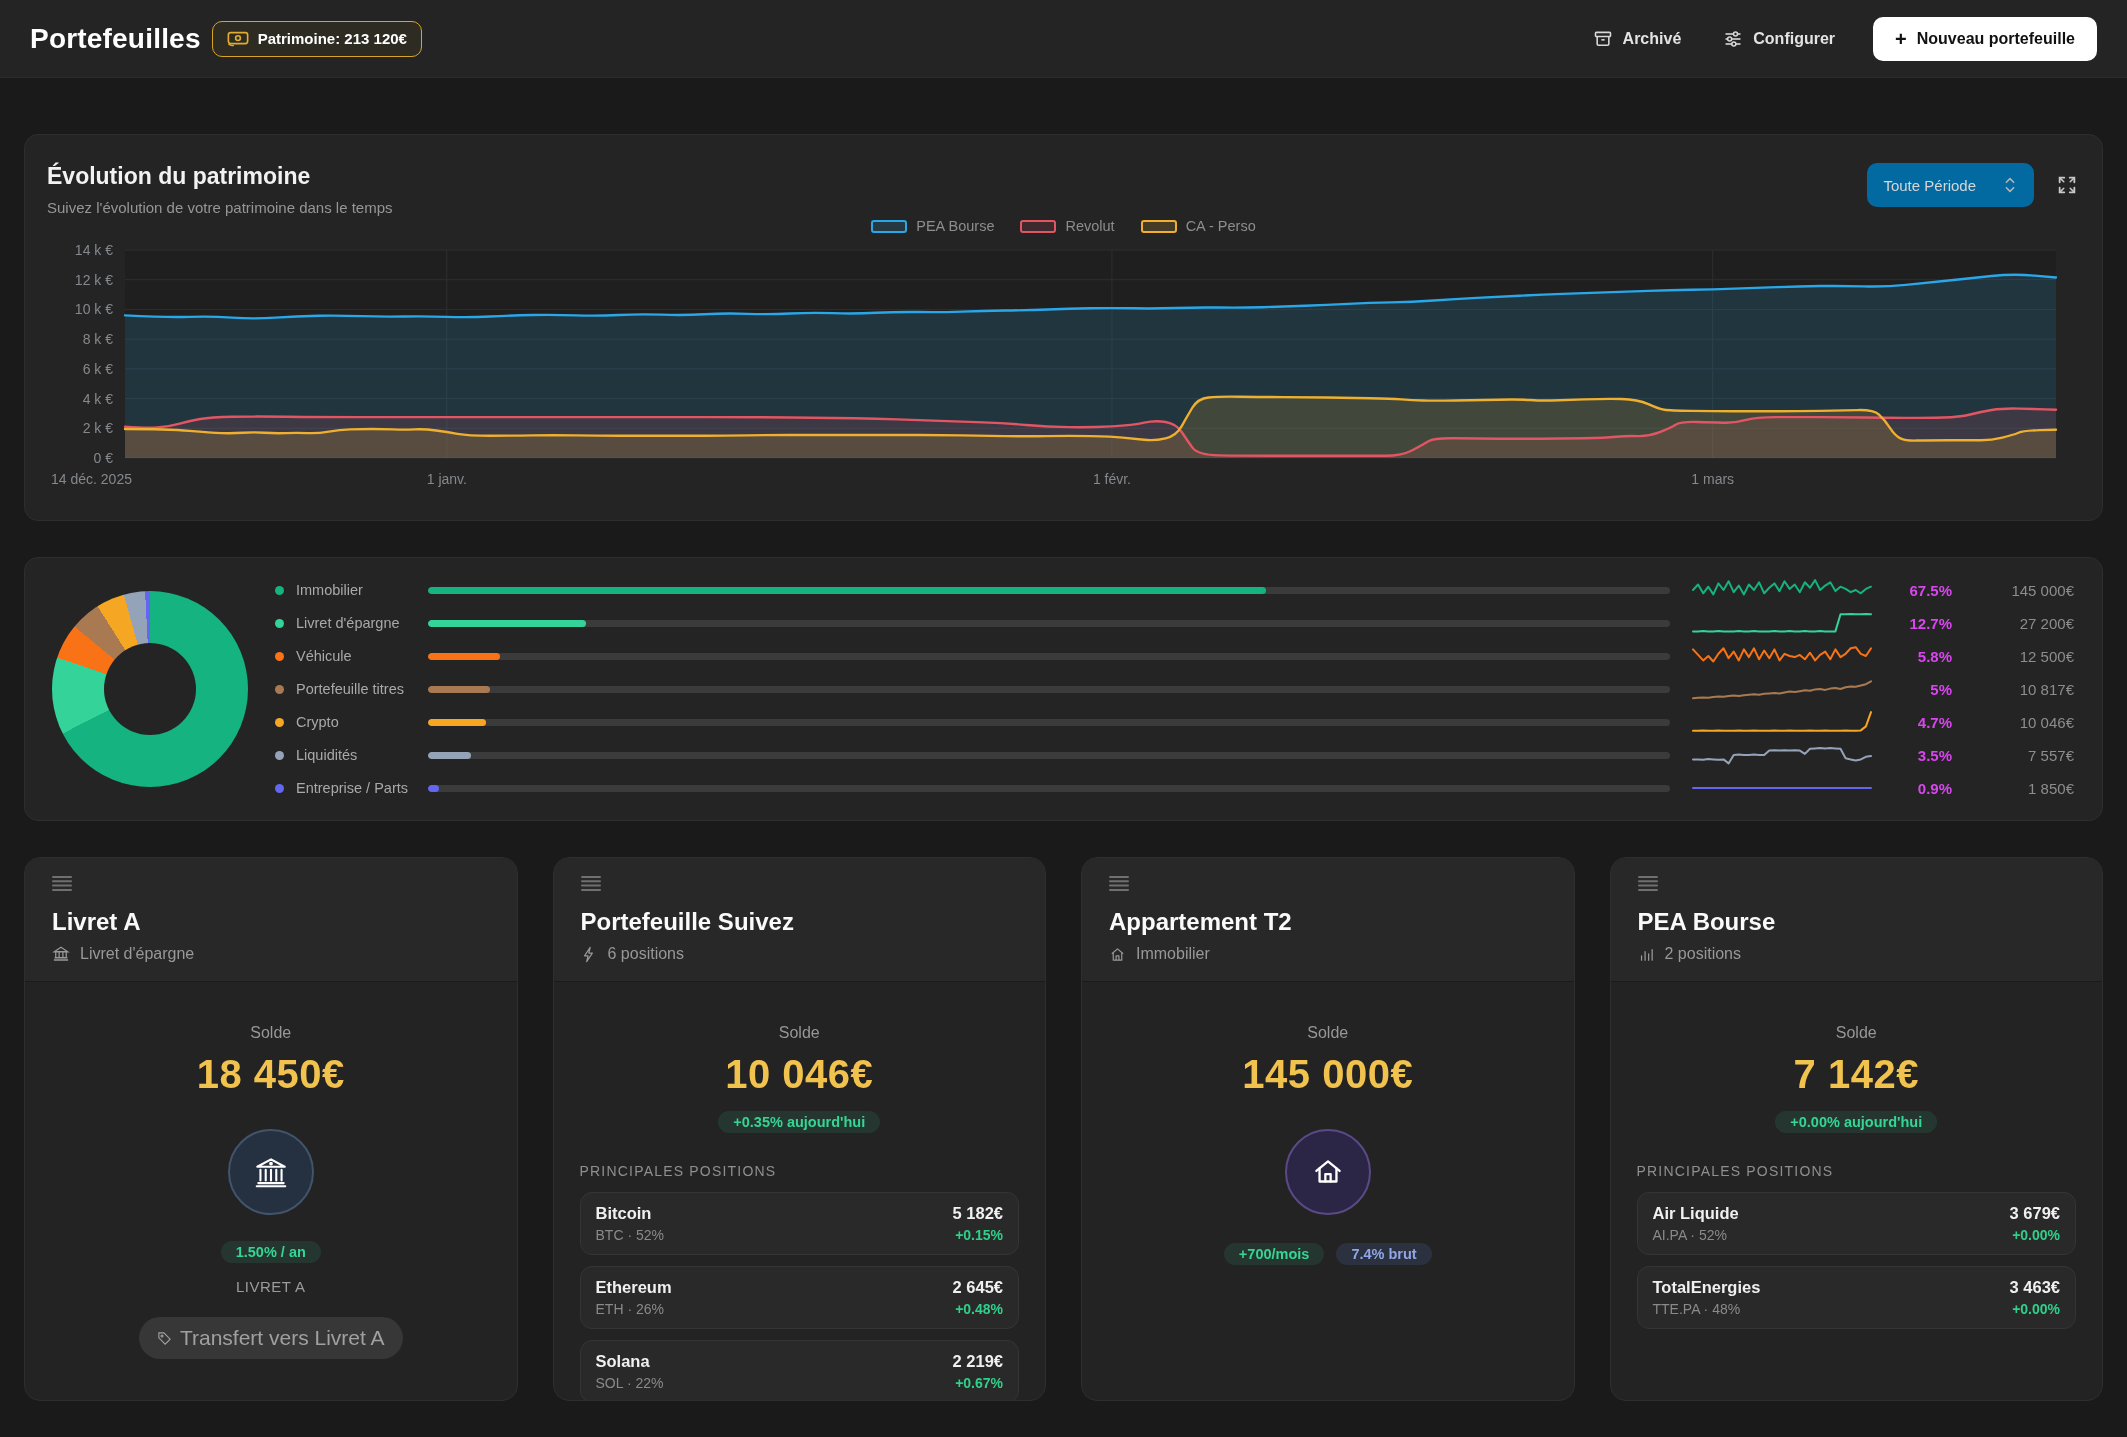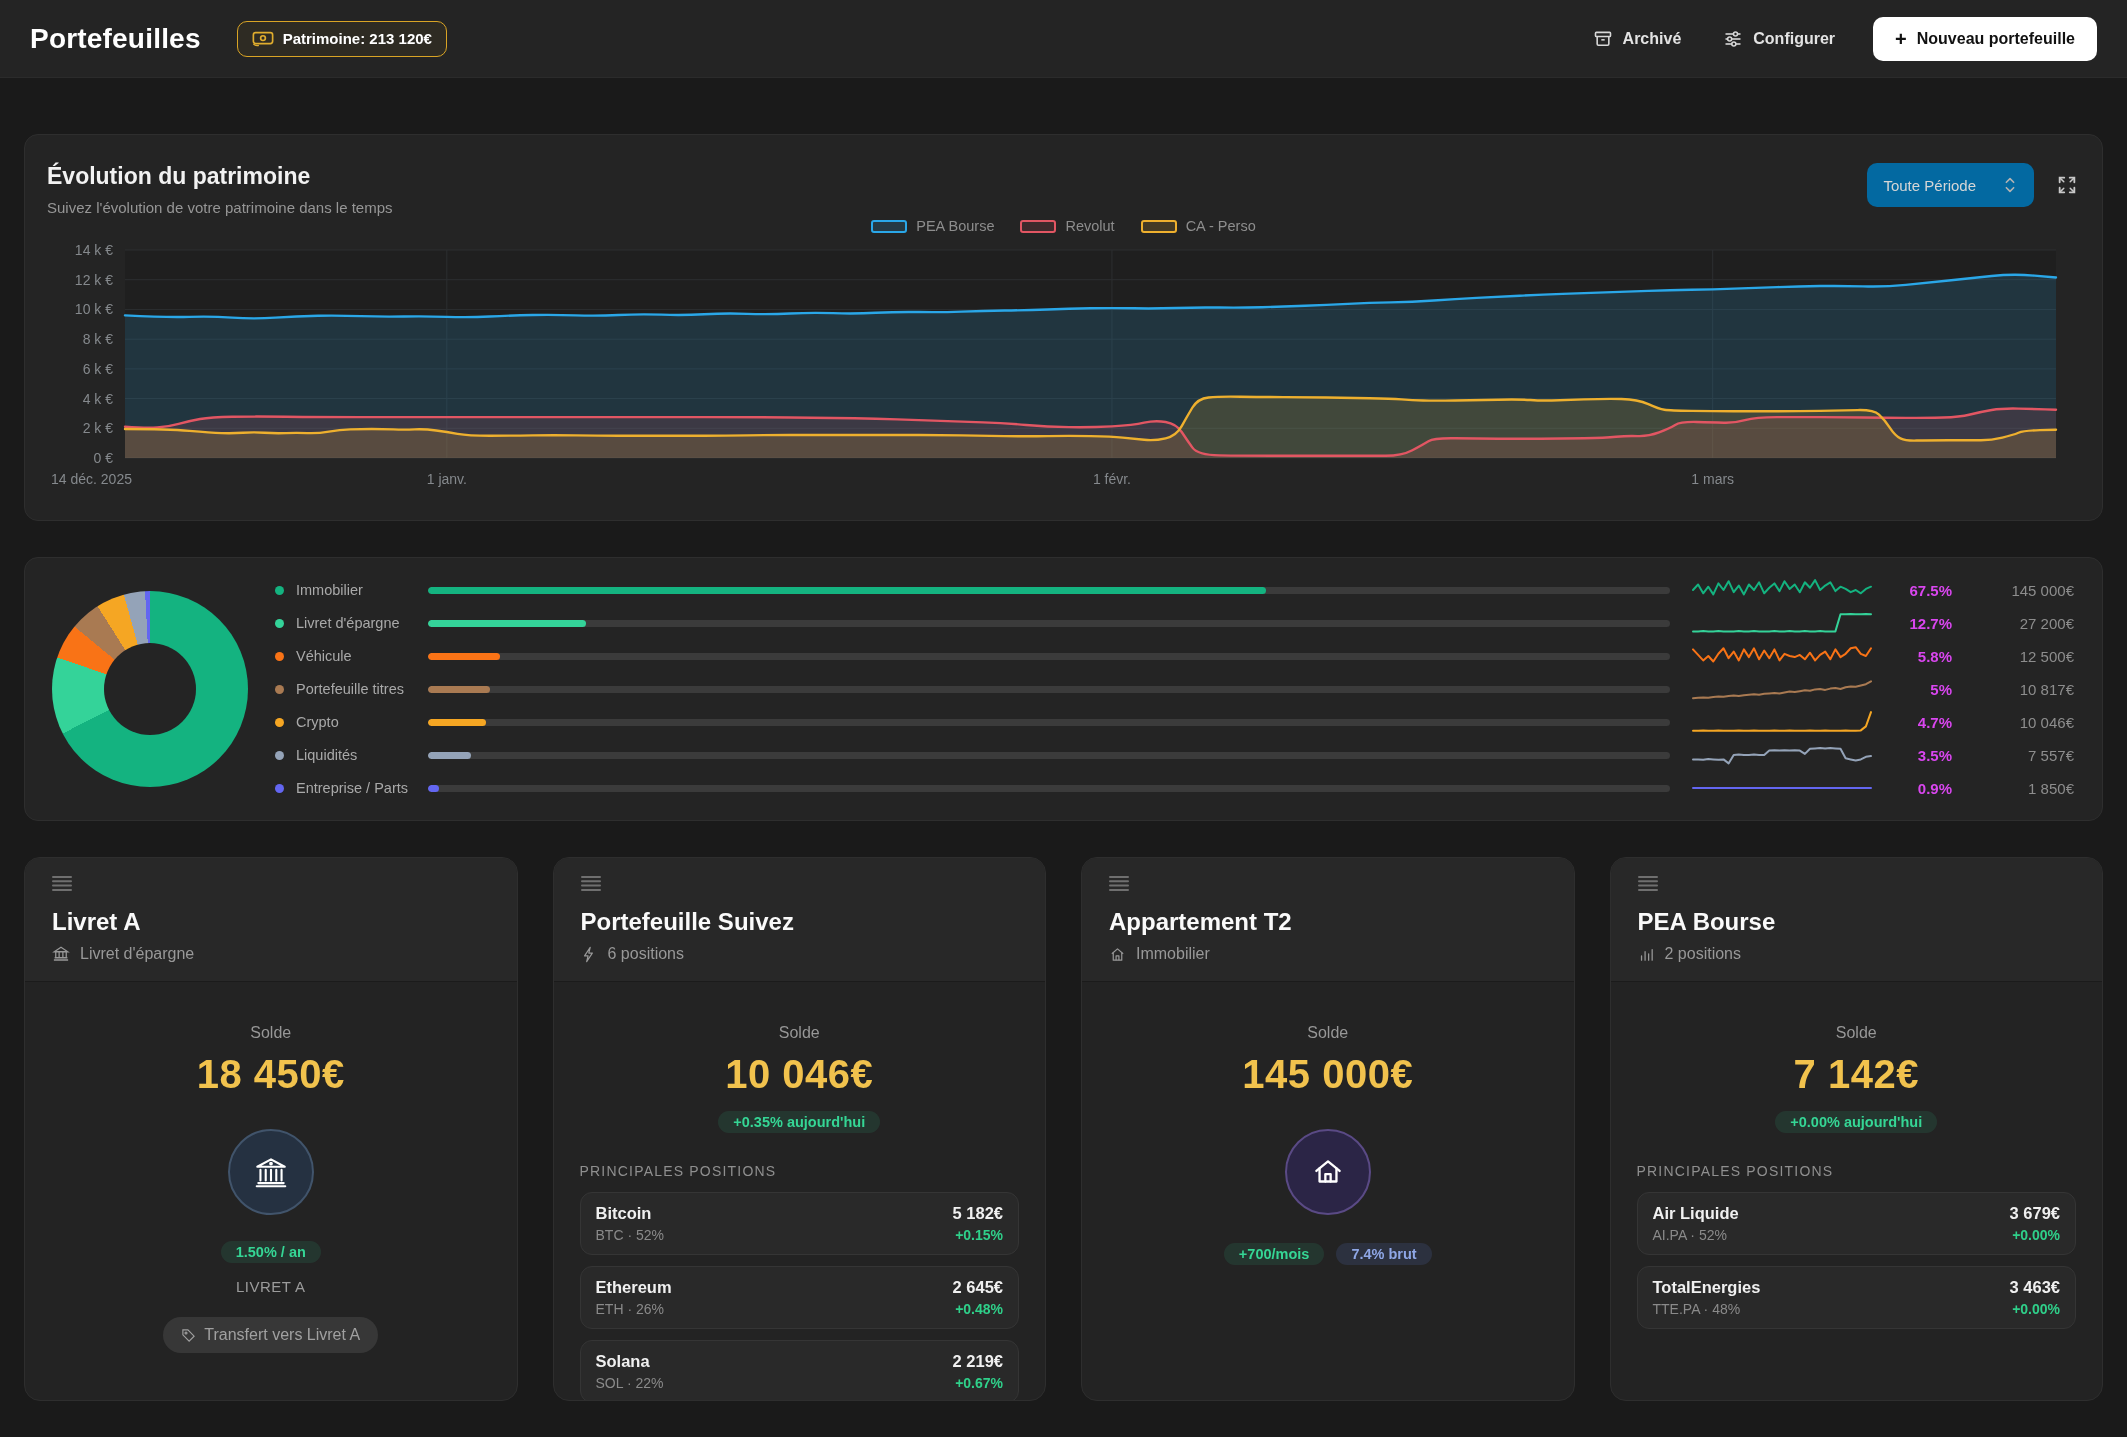--- a/index.html
+++ b/index.html
@@ -3,21 +3,21 @@
 <meta charset="utf-8">
 <style>
   * { margin:0; padding:0; box-sizing:border-box; }
   html,body { background:#141414; }
   body { font-family:"Liberation Sans", sans-serif; color:#e8e8e8; }
   .page { width:2127px; height:1437px; background:#1a1a1a; overflow:hidden; position:relative; }
 
   
   .topbar { height:78px; background:#242424; border-bottom:1px solid #2b2b2b; display:flex; align-items:center; padding:0 30px; }
   .app-title { font-size:28px; font-weight:bold; letter-spacing:.2px; color:#fff; }
-  .patr-badge { margin-left:36px; display:flex; align-items:center; gap:9px; border:1.5px solid #d9a425; background:rgba(217,164,37,.06); border-radius:10px; padding:8px 14px; font-size:15px; font-weight:bold; color:#fff; }
+  .patr-badge { margin-left:11px; display:flex; align-items:center; gap:9px; border:1.5px solid #d9a425; background:rgba(217,164,37,.06); border-radius:10px; padding:8px 14px; font-size:15px; font-weight:bold; color:#fff; }
   .topbar-right { margin-left:auto; display:flex; align-items:center; gap:14px; }
   .ghost-btn { display:flex; align-items:center; gap:10px; background:transparent; border:none; color:#e3e3e3; font-size:16px; font-weight:600; font-family:inherit; padding:10px 14px; border-radius:8px; cursor:pointer; }
   .primary-btn { display:flex; align-items:center; gap:10px; background:#fff; color:#111; border:none; border-radius:10px; padding:13px 22px; font-size:16px; font-weight:bold; font-family:inherit; cursor:pointer; margin-left:10px; }
   .primary-btn .plus { font-size:20px; font-weight:600; line-height:14px; }
 
   
   .main { padding:56px 24px 0; }
   .card-panel { background:#242424; border:1px solid #2e2e2e; border-radius:14px; }
 
   
@@ -54,21 +54,21 @@
   .pcard-head { background:#282828; padding:18px 27px 18px; border-bottom:1px solid #1b1b1b; }
   .drag-handle { display:inline-block; cursor:grab; }
   .pcard-title { font-size:24px; font-weight:bold; color:#fafafa; margin-top:13px; }
   .pcard-sub { display:flex; align-items:center; gap:10px; margin-top:9px; color:#989898; font-size:16px; }
   .pcard-body { padding:24px 26px 18px; text-align:center; flex:1; }
   .solde-label { font-size:16px; color:#979797; margin-top:18px; }
   .solde-value { font-size:40px; font-weight:bold; color:#f1c24d; margin-top:10px; letter-spacing:.5px; }
   .pill { display:inline-flex; align-items:center; gap:8px; border-radius:999px; padding:3px 15px; font-size:14.5px; font-weight:bold; }
   .pill-green { background:rgba(46,200,140,.12); color:#35d695; }
   .pill-blue { background:rgba(96,125,210,.16); color:#8fa7e6; }
-  .pill-grey { background:rgba(128,128,128,.22); color:#a0a0a0; font-weight:normal; font-size:16px; padding:9px 18px; cursor:pointer; }
+  .pill-grey { background:rgba(128,128,128,.22); color:#a0a0a0; font-weight:normal; font-size:21px; padding:9px 18px; cursor:pointer; }
   .big-circle { width:86px; height:86px; border-radius:50%; margin:32px auto 0; display:flex; align-items:center; justify-content:center; }
   .circle-bank { background:#253141; border:2px solid #41546b; }
   .circle-home { background:#2b2546; border:2px solid #5a4a85; }
   .acct-label { font-size:15px; color:#9b9b9b; margin-top:15px; letter-spacing:.5px; }
   .mt26 { margin-top:26px; } .mt14 { margin-top:14px; } .mt22 { margin-top:22px; }
   .badges-row { display:flex; justify-content:center; gap:12px; margin-top:28px; }
   .pos-title { text-align:left; font-size:14px; color:#8f8f8f; letter-spacing:1.2px; margin-top:30px; }
   .pos-list { margin-top:13px; }
   .pos-row { display:flex; justify-content:space-between; background:#292929; border:1px solid #353535; border-radius:12px; padding:11px 15px; margin-bottom:11px; }
   .pos-name { font-size:16.5px; font-weight:600; color:#f0f0f0; text-align:left; }

